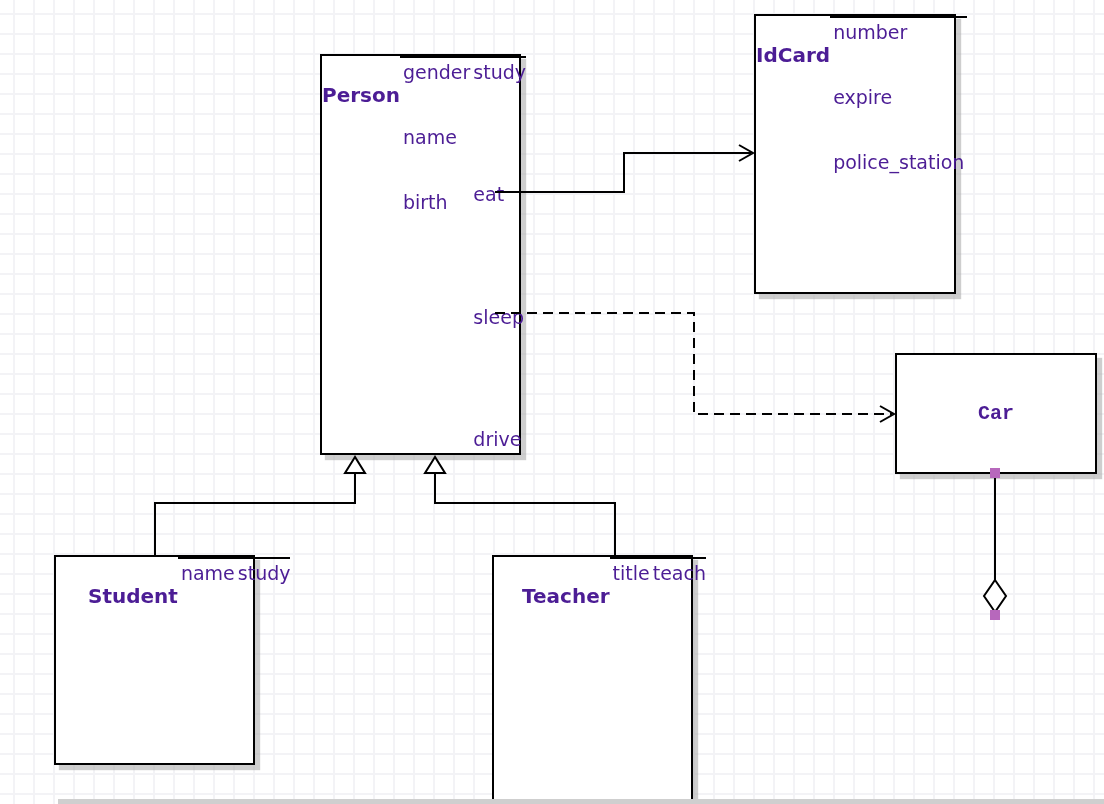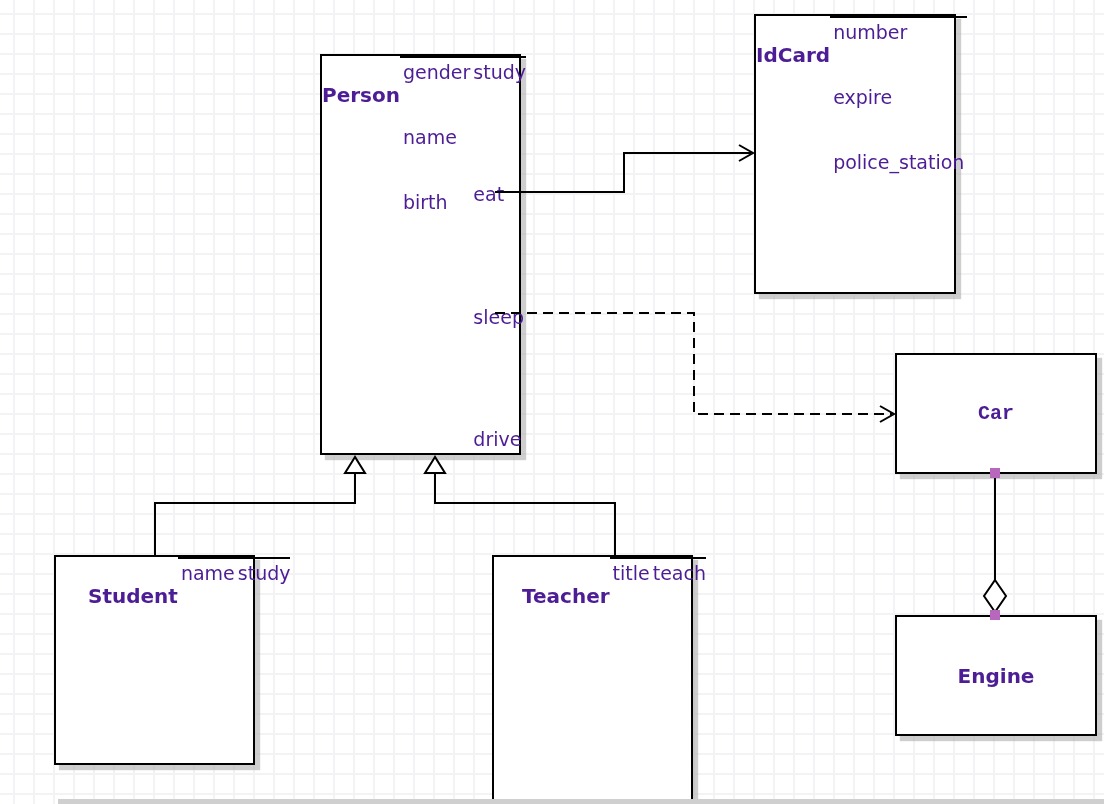--- a/index.html
+++ b/index.html
@@ -115,23 +115,20 @@
     </div>
     <div class="uml-comp grow">
       <div class="uml-line">teach</div>
     </div>
   </div>
 
   <div class="uml-class" style="left:895px; top:353px; width:202px; height:121px;font-family:Liberation Mono, monospace;">
     <div class="uml-title fill">Car</div>
   </div>
 
-  <div class="uml-class" style="left:895px; top:615px; width:202px; height:121px;">
-    <div class="uml-title fill">Engine</div>
-  </div>
 
   <svg id="connectors" viewBox="0 0 1104 804" xmlns="http://www.w3.org/2000/svg">
 
     <g>
       <path class="edge" d="M495 192 H624 V153 H751"></path>
       <path class="arrow-open" d="M739 145 L753 153 L739 161"></path>
     </g>
 
     <g>
       <path class="edge dashed" d="M495 313 H694 V414 H892"></path>

